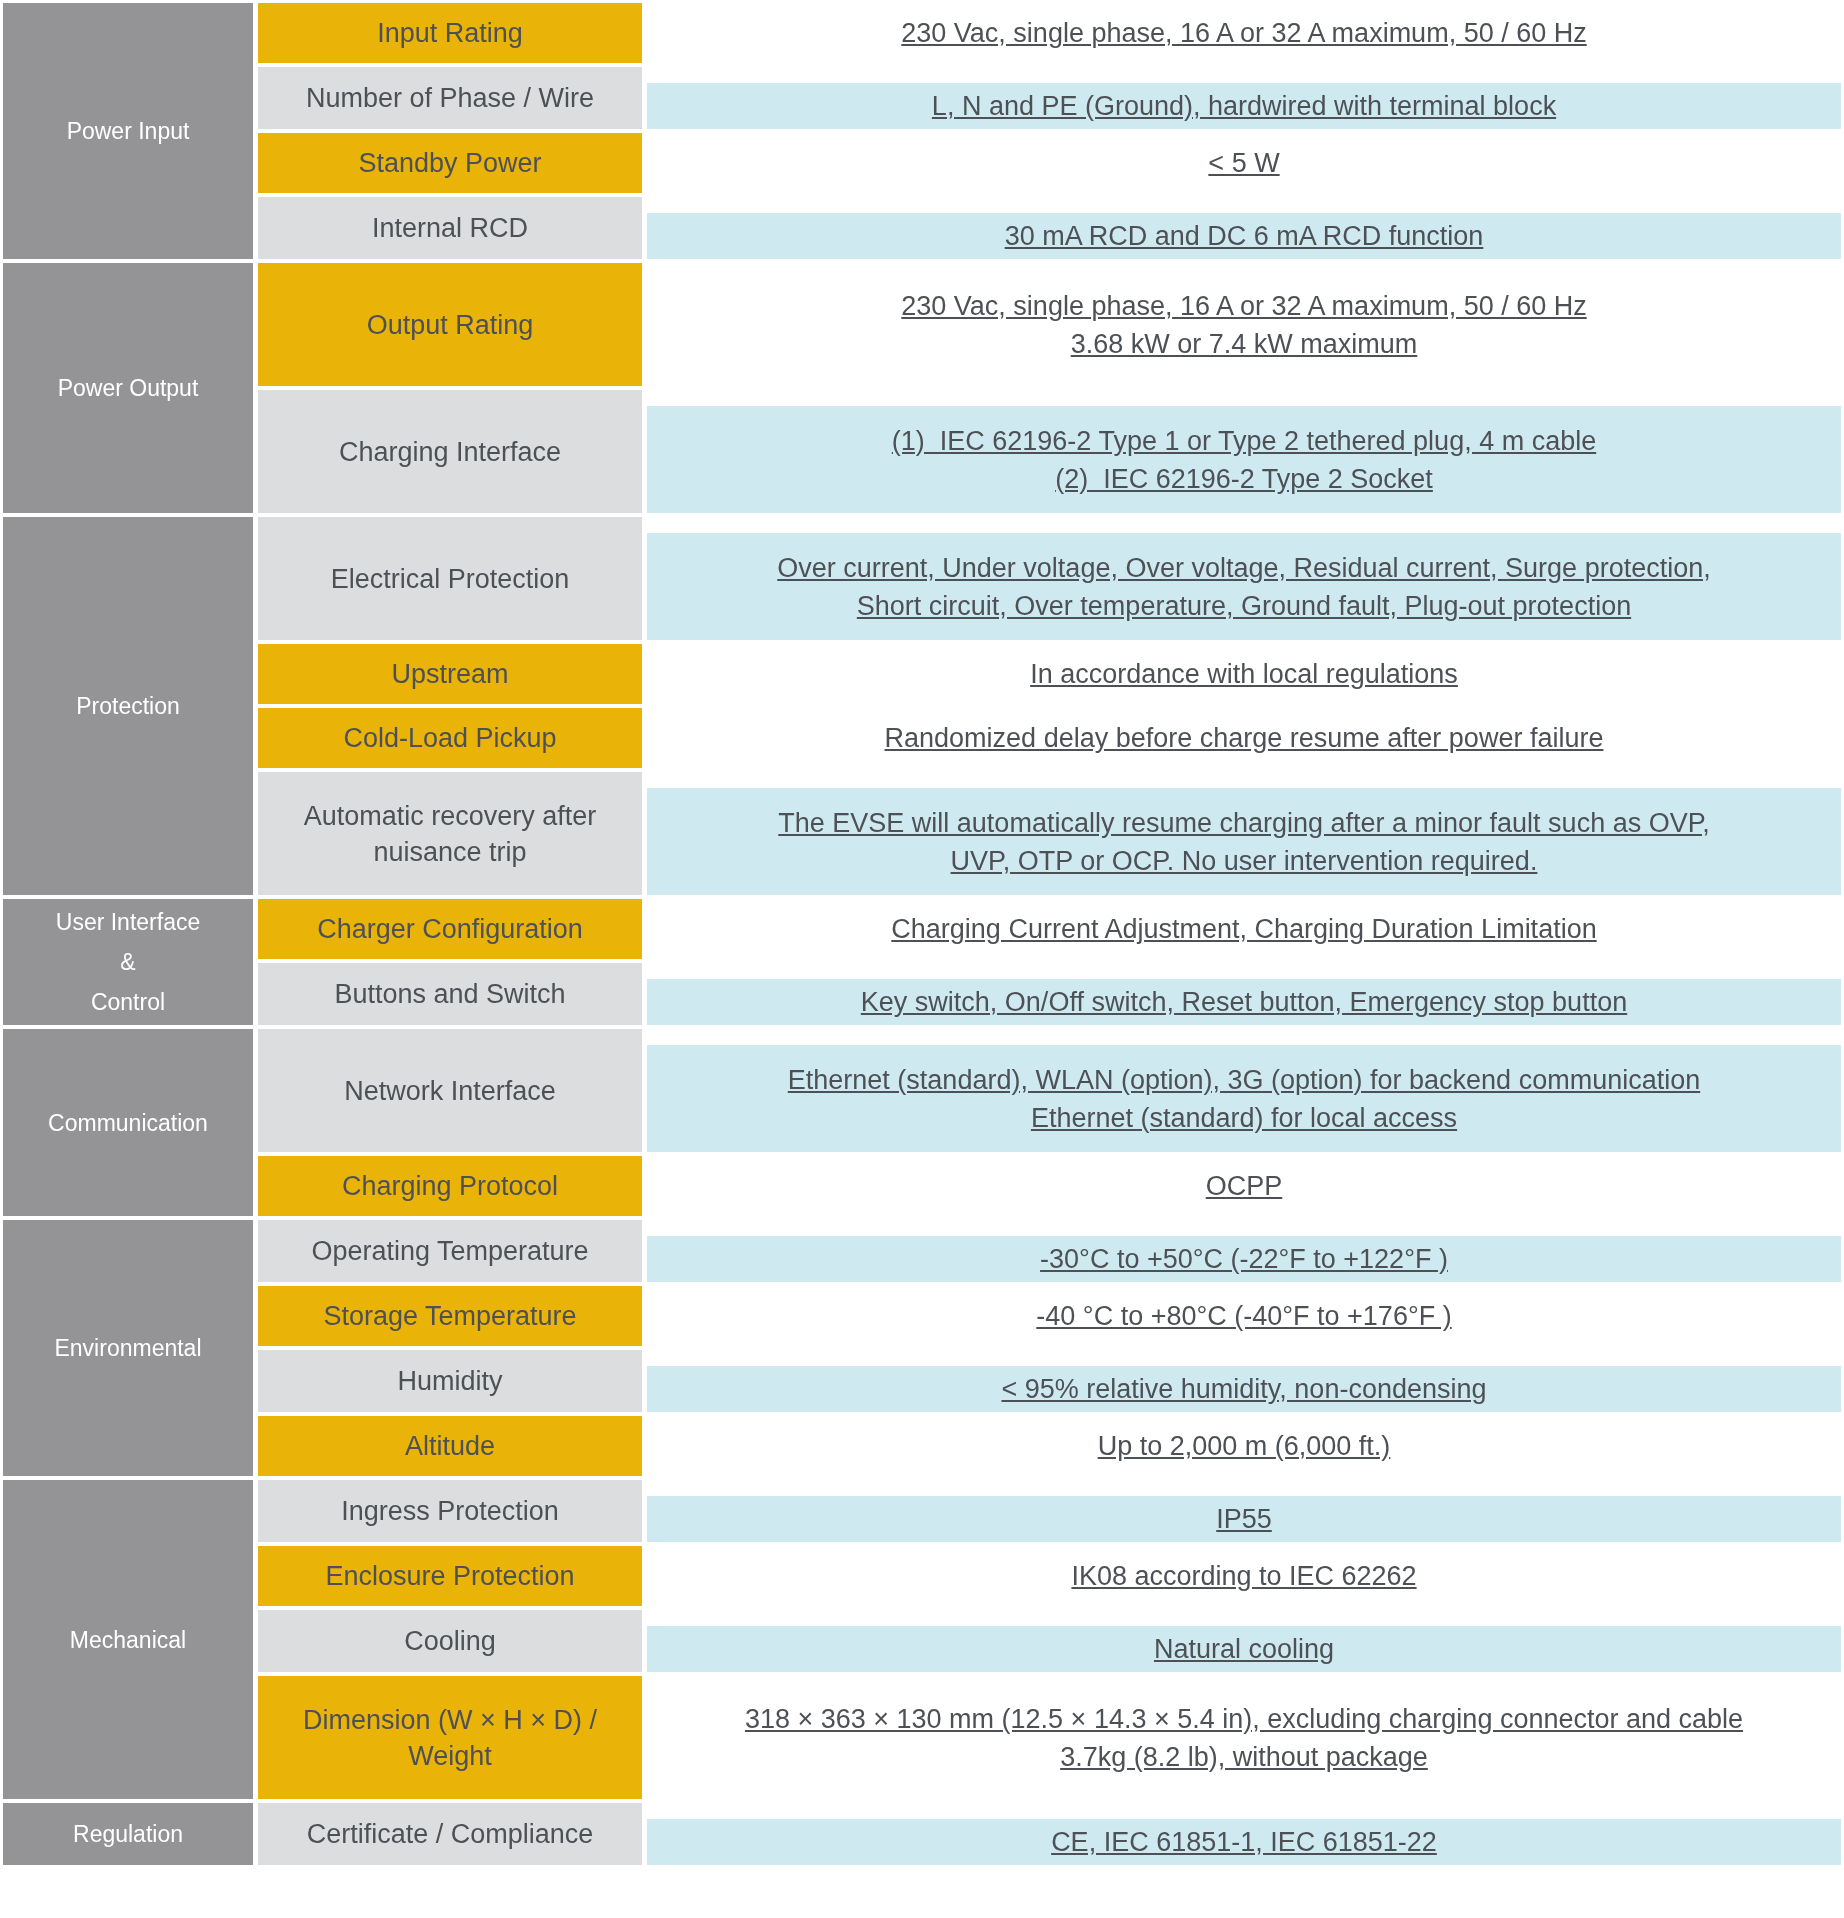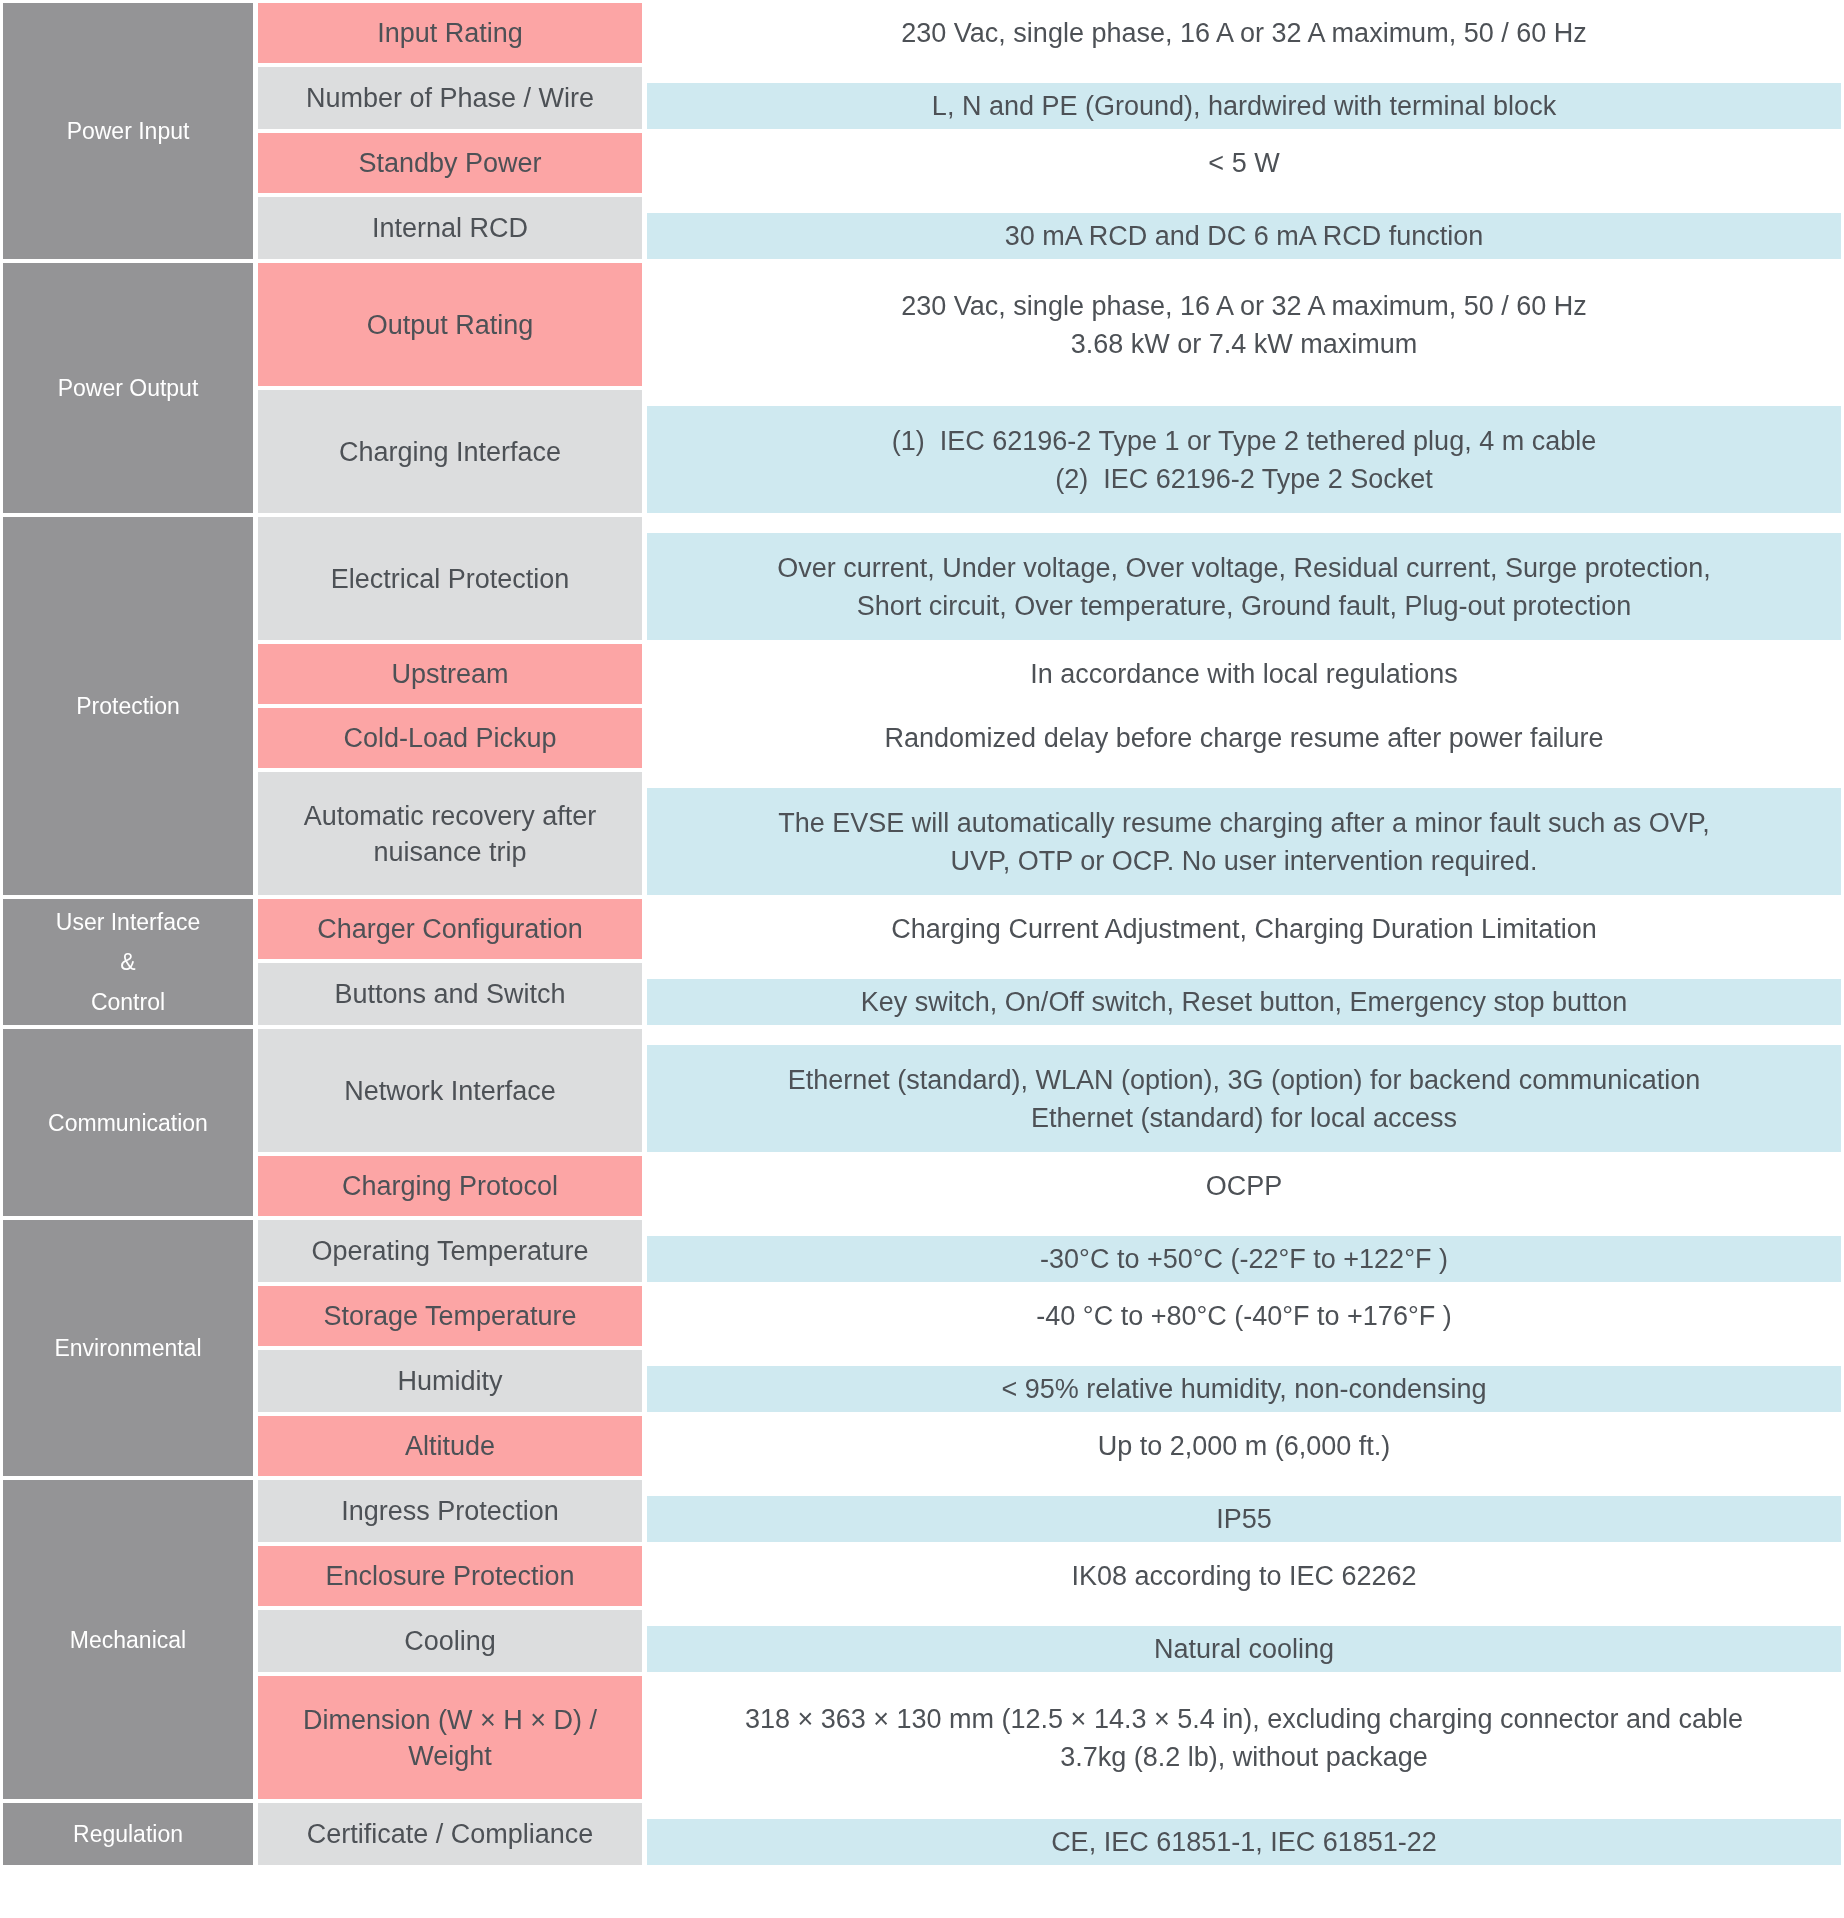--- a/index.html
+++ b/index.html
@@ -65,22 +65,23 @@
     flex:1 1 auto;
     display:flex;
     align-items:center;
     justify-content:center;
     text-align:center;
     font-size:27px;
     line-height:38px;
     white-space:pre-line;
     padding:4px 18px;
     box-sizing:border-box;
-  }
-  .row.even .label-cell{background:#fca5a5;}
+    text-decoration:underline;
+  }
+  .row.even .label-cell{background:#eab308;}
   .row.odd  .label-cell{background:#dcddde;}
   .row.even .value-cell{background:#ffffff;}
   .row.odd  .value-cell{background:#cfe9f0;margin-top:16px;}
 </style>
 </head>
 <body>
 
 <div class="spec-table" id="spec-table">
     <div class="section">
     <div class="category-cell">Power Input</div>

